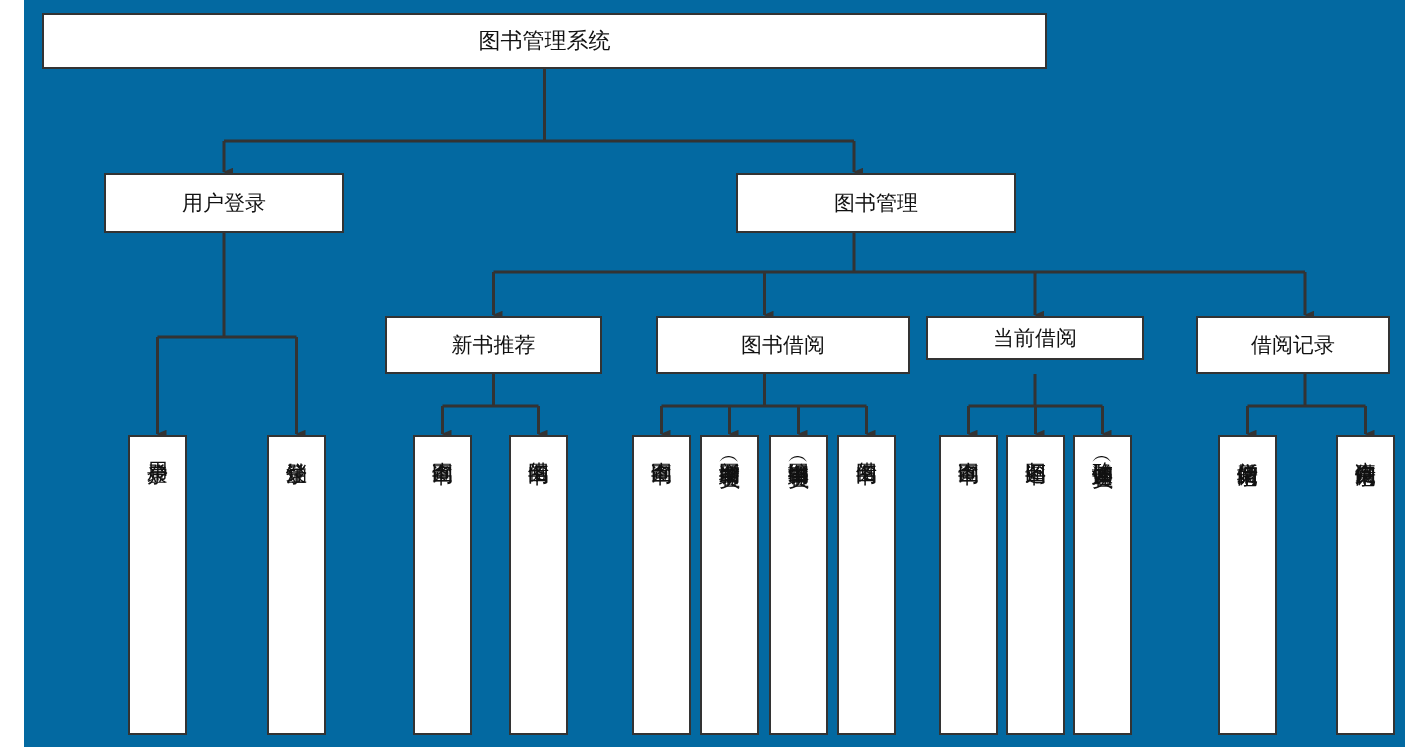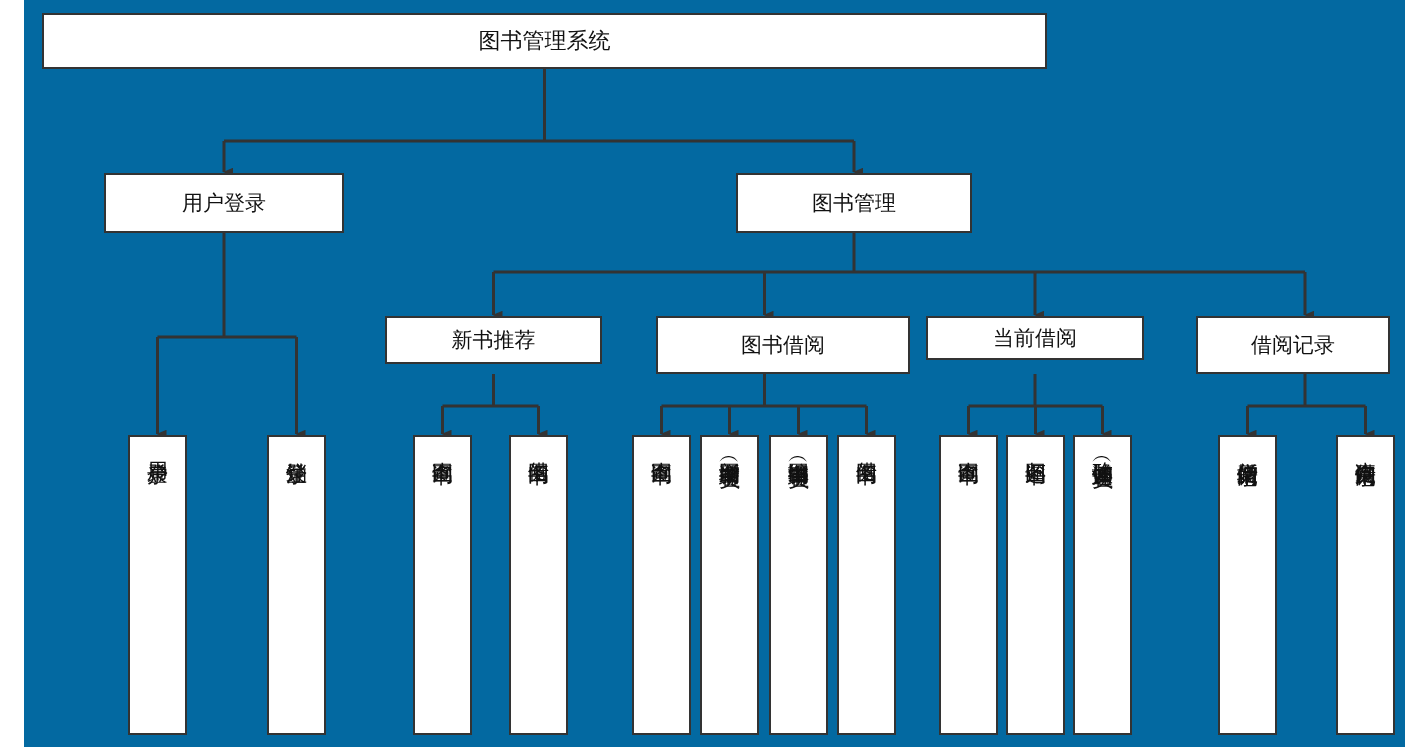--- a/index.html
+++ b/index.html
@@ -117,24 +117,24 @@
       </g>
   </svg>
 
   <div id="node-layer">
       <div class="node horizontal root" style="left: 18px; top: 13px; width: 1005px; height: 56px; border-color: rgb(51, 51, 51);">
         <span class="label">图书管理系统</span>
       </div>
       <div class="node horizontal" style="left: 80px; top: 173px; width: 240px; height: 60px; border-color: rgb(51, 51, 51);">
         <span class="label">用户登录</span>
       </div>
-      <div class="node horizontal" style="left: 712px; top: 173px; width: 236px; height: 60px; border-color: rgb(51, 51, 51);">
+      <div class="node horizontal" style="left: 712px; top: 173px; width: 280px; height: 60px; border-color: rgb(51, 51, 51);">
         <span class="label">图书管理</span>
       </div>
-      <div class="node horizontal" style="left: 361px; top: 316px; width: 217px; height: 48px; border-color: rgb(51, 51, 51);">
+      <div class="node horizontal" style="left: 361px; top: 316px; width: 217px; height: 58px; border-color: rgb(51, 51, 51);">
         <span class="label">新书推荐</span>
       </div>
       <div class="node horizontal" style="left: 632px; top: 316px; width: 254px; height: 58px; border-color: rgb(51, 51, 51);">
         <span class="label">图书借阅</span>
       </div>
       <div class="node horizontal" style="left: 902px; top: 316px; width: 218px; height: 44px; border-color: rgb(51, 51, 51);">
         <span class="label">当前借阅</span>
       </div>
       <div class="node horizontal" style="left: 1172px; top: 316px; width: 194px; height: 58px; border-color: rgb(51, 51, 51);">
         <span class="label">借阅记录</span>

